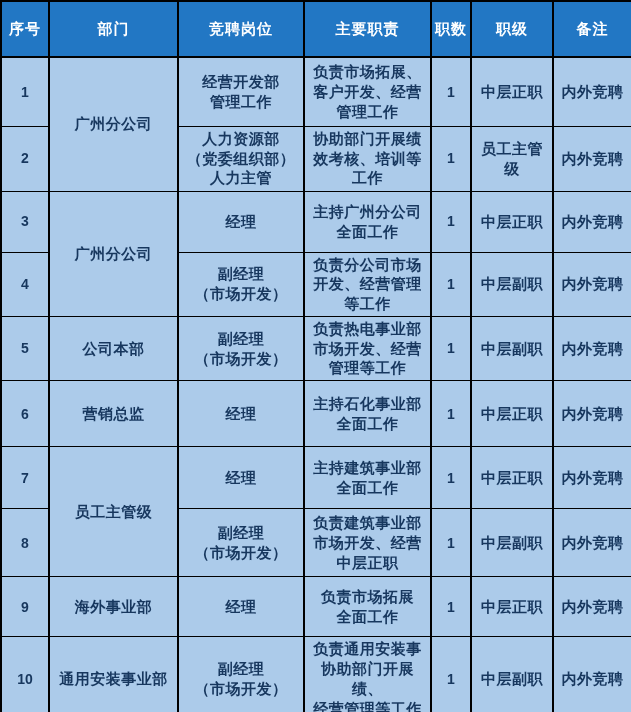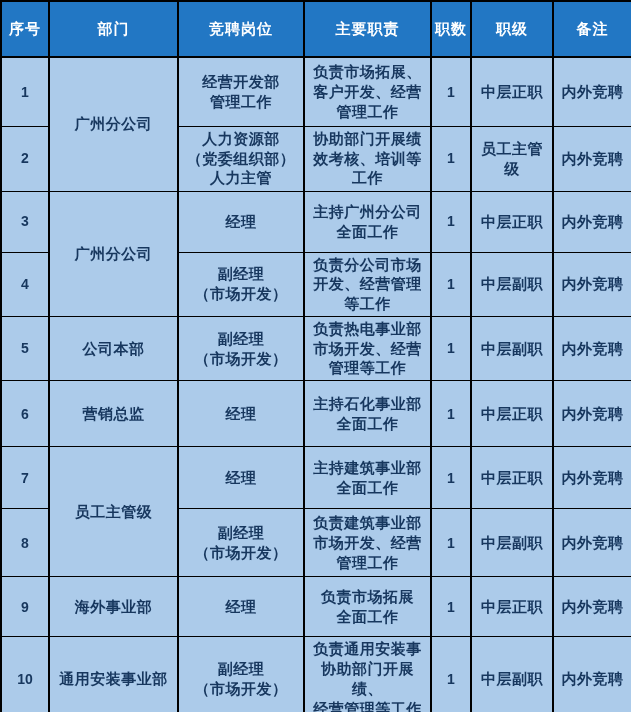--- a/index.html
+++ b/index.html
@@ -168,21 +168,21 @@
         <td class="cnt">1</td>
         <td>中层正职</td>
         <td>内外竞聘</td>
       </tr>
       <tr class="r7">
         <td class="num">8</td>
         <td>副经理
 （市场开发）</td>
         <td>负责建筑事业部
 市场开发、经营
-管理工作</td>
+中层正职</td>
         <td class="cnt">1</td>
         <td>中层副职</td>
         <td>内外竞聘</td>
       </tr>
       <tr class="r8">
         <td class="num">9</td>
         <td>海外事业部</td>
         <td>经理</td>
         <td>负责市场拓展
 全面工作</td>

